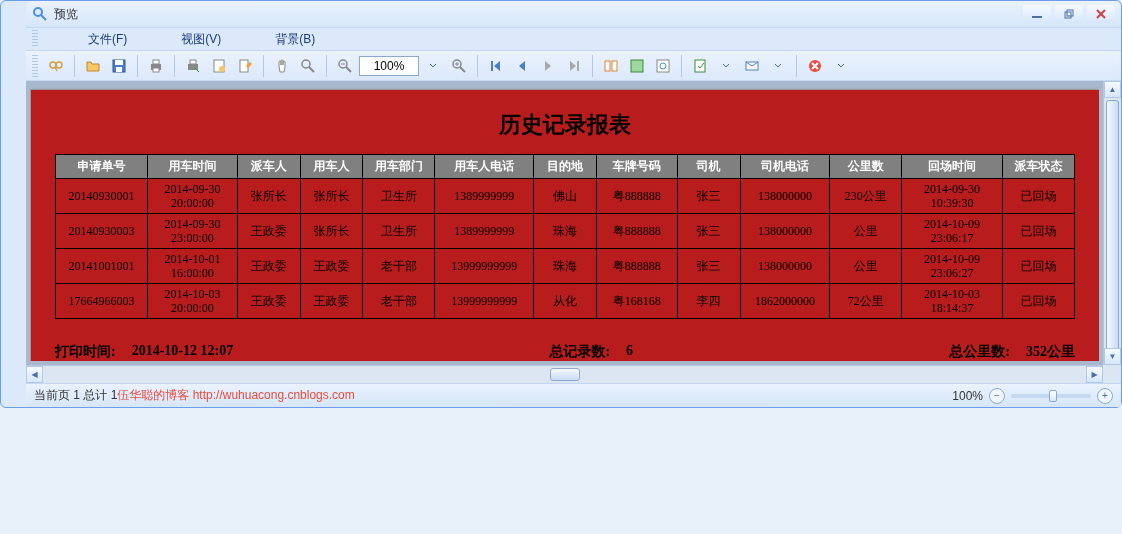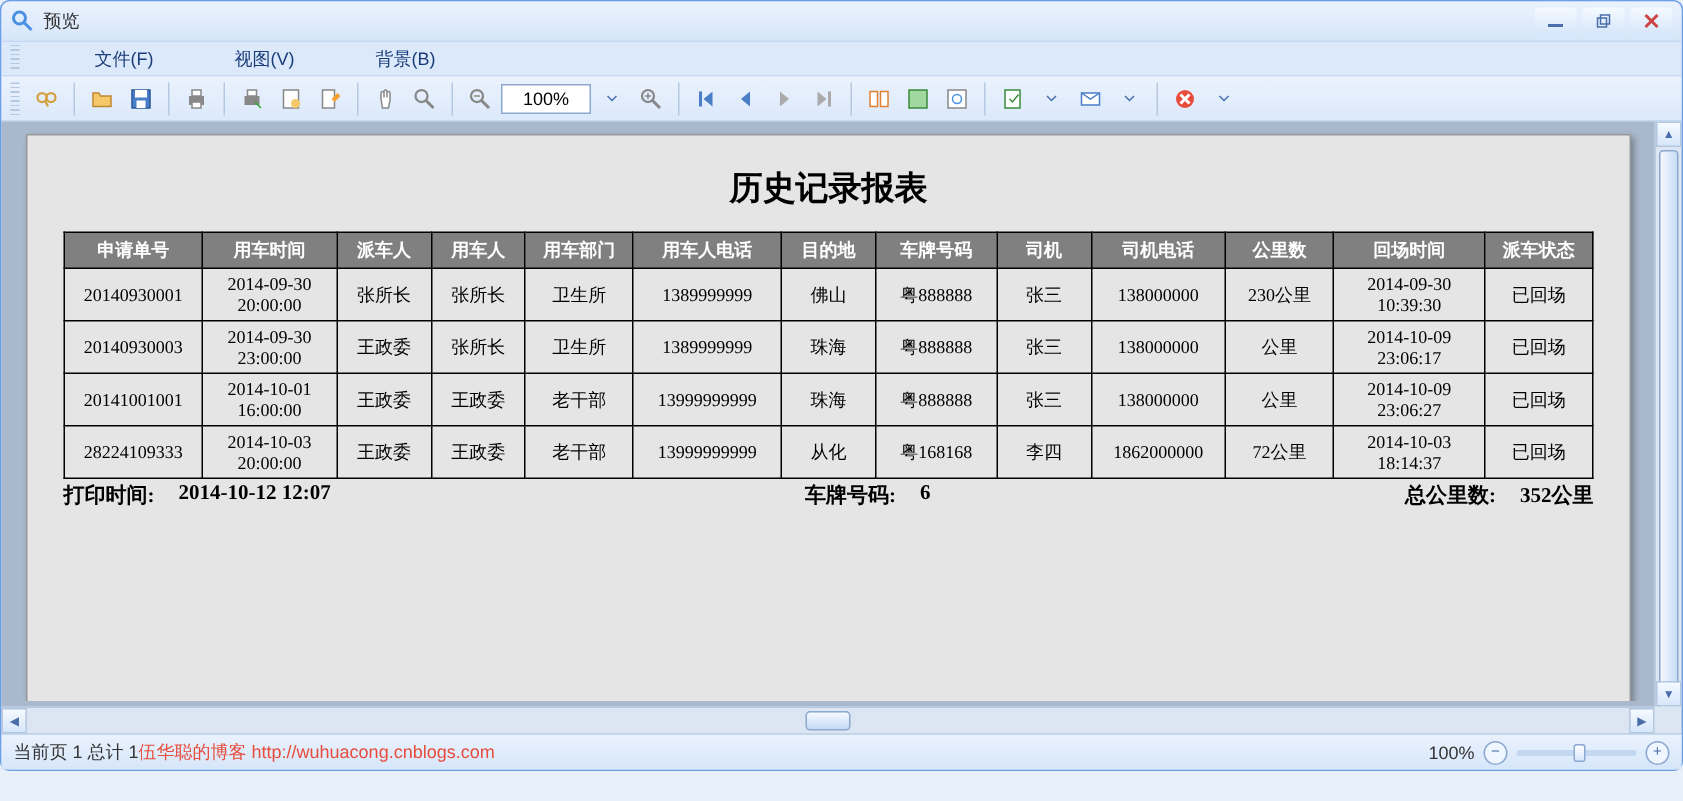--- a/index.html
+++ b/index.html
@@ -1,48 +1,48 @@
 <!DOCTYPE html>
 <html><head>
 <meta charset="utf-8">
 <style>
 * { box-sizing: border-box; margin: 0; padding: 0; }
 body { font-family: "Microsoft YaHei", SimSun, sans-serif; font-size: 12px; background: #e8f0fa; width: 1122px; height: 534px; overflow: hidden; }
 
 
-.window { width: 1122px; height: 514px; border: 1px solid #6b9de8; border-radius: 6px; background: #dce9fb; display: flex; flex-direction: column; }
+.window { width: 1122px; height: 408px; border: 1px solid #6b9de8; border-radius: 6px; background: #dce9fb; display: flex; flex-direction: column; padding-left: 25px; }
 .titlebar { height: 26px; background: linear-gradient(#eaf2fd, #d6e6fa); display: flex; align-items: center; padding: 0 6px; border-top-left-radius: 6px; border-top-right-radius: 6px; }
 .titlebar .app-icon { width: 16px; height: 16px; margin-right: 6px; }
 .titlebar .title { flex: 1; color: #333; }
 .titlebar .win-btns { display: flex; gap: 4px; }
 .titlebar .win-btn { width: 28px; height: 18px; border: none; background: linear-gradient(#f5faff,#d6e6fa); border-radius: 3px; cursor: pointer; display:flex; align-items:center; justify-content:center; color:#4a6; }
 .titlebar .win-btn.close { color:#c44; }
 .titlebar .win-btn.min,.titlebar .win-btn.restore{color:#4a6ea9;}
 
 .menubar { height: 24px; background: #dce9fb; display: flex; align-items: center; padding: 0 6px; border-top: 1px solid #c5d8f2; border-bottom: 1px solid #c5d8f2; gap:2px;}
 .menubar .grip { width: 6px; height: 18px; background: repeating-linear-gradient(#b5c8e2 0 1px, transparent 1px 3px); margin-right: 4px; }
 .menubar .menu-item { padding: 2px 8px; color: #1a3d7a; cursor: pointer; margin-left: 36px; }
 
 .toolbar { height: 30px; background: linear-gradient(#eaf2fd,#dce9fb); display: flex; align-items: center; padding: 0 6px; border-bottom: 1px solid #c5d8f2; gap: 2px; }
 .toolbar .grip { width: 6px; height: 22px; background: repeating-linear-gradient(#b5c8e2 0 1px, transparent 1px 3px); margin-right: 4px; }
 .toolbar .tbtn { width: 24px; height: 24px; border: 1px solid transparent; border-radius: 3px; background: transparent; cursor: pointer; display:flex; align-items:center; justify-content:center; padding:0;}
 .toolbar .zoom-box { width: 60px; height: 20px; border: 1px solid #8da8d0; background: white; text-align: center; font-size: 12px; }
 .toolbar .tsep { width: 1px; height: 22px; background: #b5c8e2; margin: 0 4px; }
 
 .content-area { flex: 1; background: #a9b8cc; padding: 4px; display: flex; flex-direction: column; overflow: hidden; position:relative;}
 .scroll-container { flex: 1; overflow: auto; background: #a9b8cc; position:relative;}
-.page { width: 1070px; min-height: 440px; background: #e5e5e5; margin: 4px auto; border: 1px solid #999; box-shadow: 2px 2px 4px rgba(0,0,0,0.3); padding: 20px 24px; }
+.page { width: 1070px; min-height: 440px; background: #b91c1c; margin: 4px auto; border: 1px solid #999; box-shadow: 2px 2px 4px rgba(0,0,0,0.3); padding: 20px 24px; }
 
 .report-title { text-align: center; font-size: 22px; font-family: SimSun; font-weight: bold; margin-bottom: 14px; }
 .report-table { width: 100%; border-collapse: collapse; table-layout: fixed; }
 .report-table th, .report-table td { border: 1px solid #000; padding: 3px 2px; text-align: center; font-size: 12px; font-family: SimSun; }
 .report-table th { background: #808080; color: #fff; font-weight: bold; height: 22px; }
 .report-table td { height: 30px; line-height: 14px; white-space: pre-line; }
 
-.footer-row { display: flex; justify-content: space-between; margin-top: 2px; font-size: 14px; font-family: SimSun; font-weight: bold; }
+.footer-row { display: flex; justify-content: space-between; margin-top: 24px; font-size: 14px; font-family: SimSun; font-weight: bold; }
 .footer-row .grp { display: flex; gap: 16px; }
 
 .statusbar { height: 24px; background: linear-gradient(#eaf2fd,#d6e6fa); display: flex; align-items: center; padding: 0 8px; border-top: 1px solid #c5d8f2; font-size: 12px; color: #333; }
 .statusbar .watermark { flex: 1; color: #e74c3c; }
 .statusbar .zoom-ctrl { display: flex; align-items: center; gap: 6px; }
 .statusbar .zbtn { width: 16px; height: 16px; border: 1px solid #8da8d0; border-radius: 8px; background: #f0f6ff; cursor: pointer; display:flex;align-items:center;justify-content:center;font-size:10px;color:#4a6ea9;padding:0;}
 .statusbar .slider { width: 80px; height: 4px; background: #c5d8f2; position: relative; border-radius:2px;}
 .statusbar .slider .thumb { position: absolute; left: 38px; top: -4px; width: 8px; height: 12px; background: linear-gradient(#fff,#d6e6fa); border: 1px solid #8da8d0; border-radius: 2px; }
 
 
@@ -342,21 +342,21 @@
                 <td>珠海</td>
                 <td>粤888888</td>
                 <td>张三</td>
                 <td>138000000</td>
                 <td>公里</td>
                 <td>2014-10-09
 23:06:27</td>
                 <td>已回场</td>
               </tr>
               <tr>
-                <td>28224109333</td>
+                <td>17664966003</td>
                 <td>2014-10-03
 20:00:00</td>
                 <td>王政委</td>
                 <td>王政委</td>
                 <td>老干部</td>
                 <td>13999999999</td>
                 <td>从化</td>
                 <td>粤168168</td>
                 <td>李四</td>
                 <td>1862000000</td>
@@ -366,21 +366,21 @@
                 <td>已回场</td>
               </tr>
             </tbody>
         </table>
         <div class="footer-row">
           <div class="grp">
             <span>打印时间:</span>
             <span>2014-10-12 12:07</span>
           </div>
           <div class="grp">
-            <span>车牌号码:</span>
+            <span>总记录数:</span>
             <span>6</span>
           </div>
           <div class="grp">
             <span>总公里数:</span>
             <span>352公里</span>
           </div>
         </div>
       </div>
     </div>
     <div class="vscroll">

